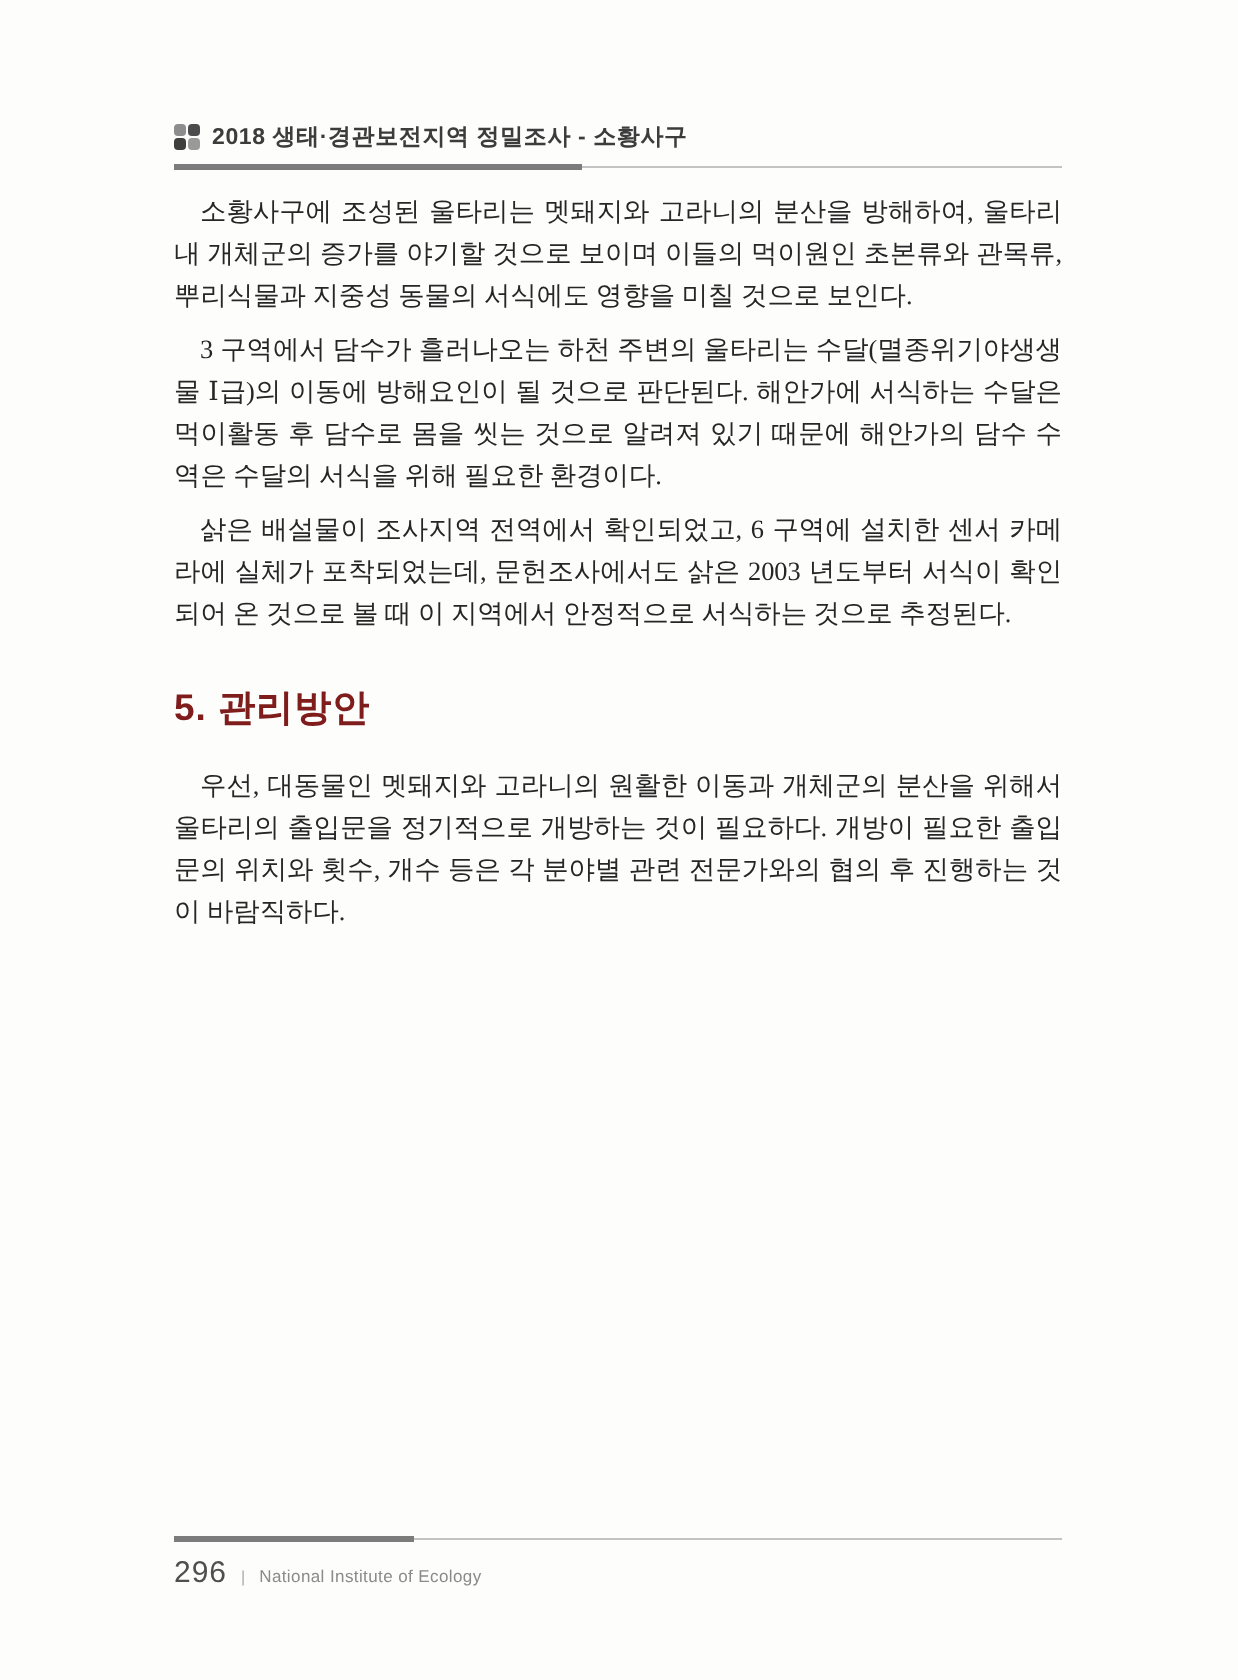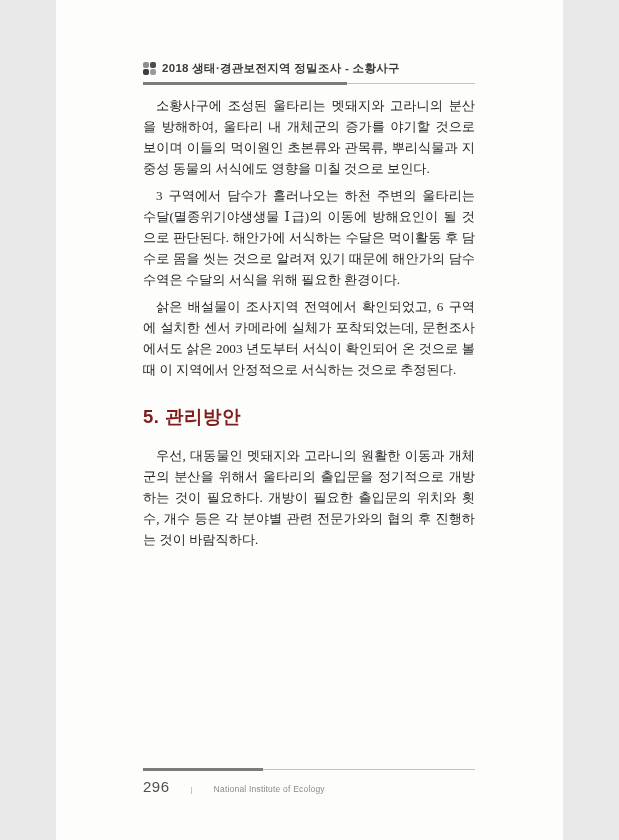--- a/index.html
+++ b/index.html
@@ -1,19 +1,19 @@
 <!DOCTYPE html>
 <html><head>
 <meta charset="utf-8">
 <style>
   * { margin: 0; padding: 0; box-sizing: border-box; }
   html, body { background: #e9e9e9; }
   .page {
     position: relative;
-    width: 507px;
+    width: 619px;
     height: 840px;
     margin: 0 auto;
     background: #fdfdfc;
     overflow: hidden;
     font-family: "Liberation Serif", "DejaVu Serif", serif;
   }
   
   .header {
     position: absolute;
     left: 87px;
@@ -83,21 +83,21 @@
   .footer {
     position: absolute;
     left: 87px;
     right: 88px;
     top: 763px;
   }
   .footer .rule .dark { width: 120px; }
   .footer-row {
     display: flex;
     align-items: baseline;
-    gap: 21px;
+    gap: 7px;
     margin-top: 7px;
   }
   .page-number {
     font-family: "Liberation Sans", "DejaVu Sans", sans-serif;
     font-size: 15px;
     font-weight: 400;
     color: #4f4f4f;
     letter-spacing: 0.5px;
   }
   .footer-divider {

